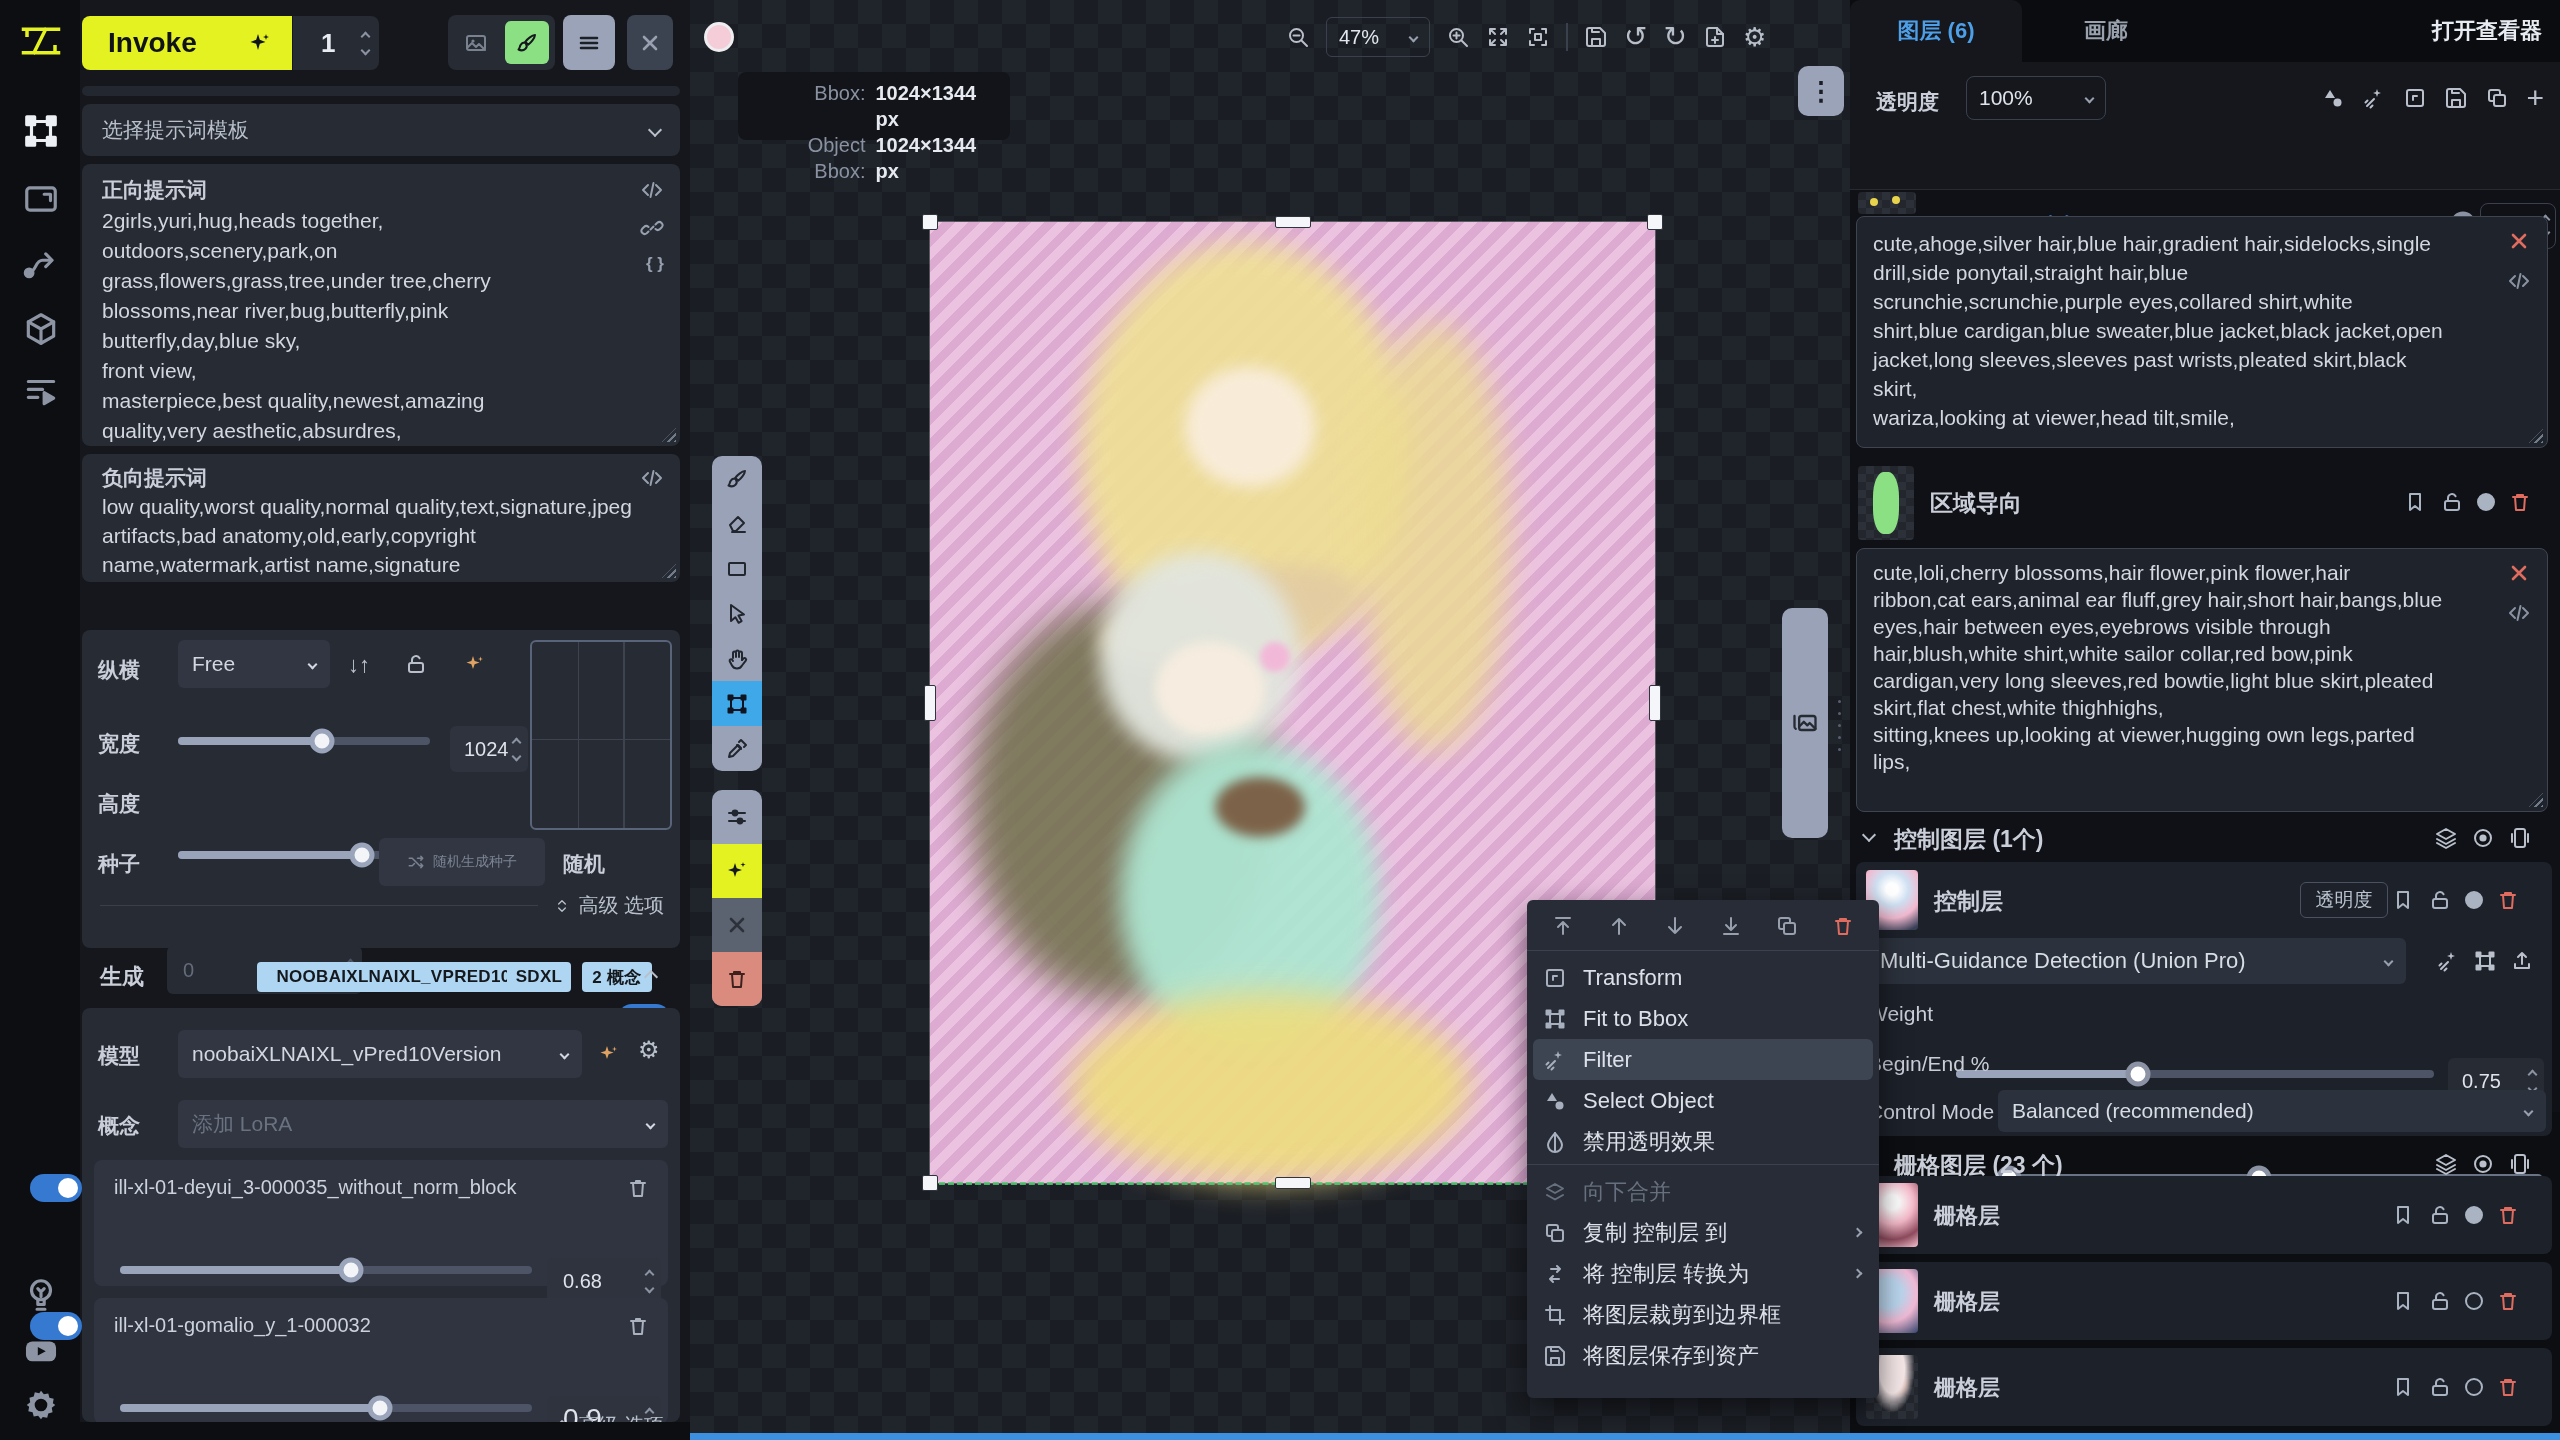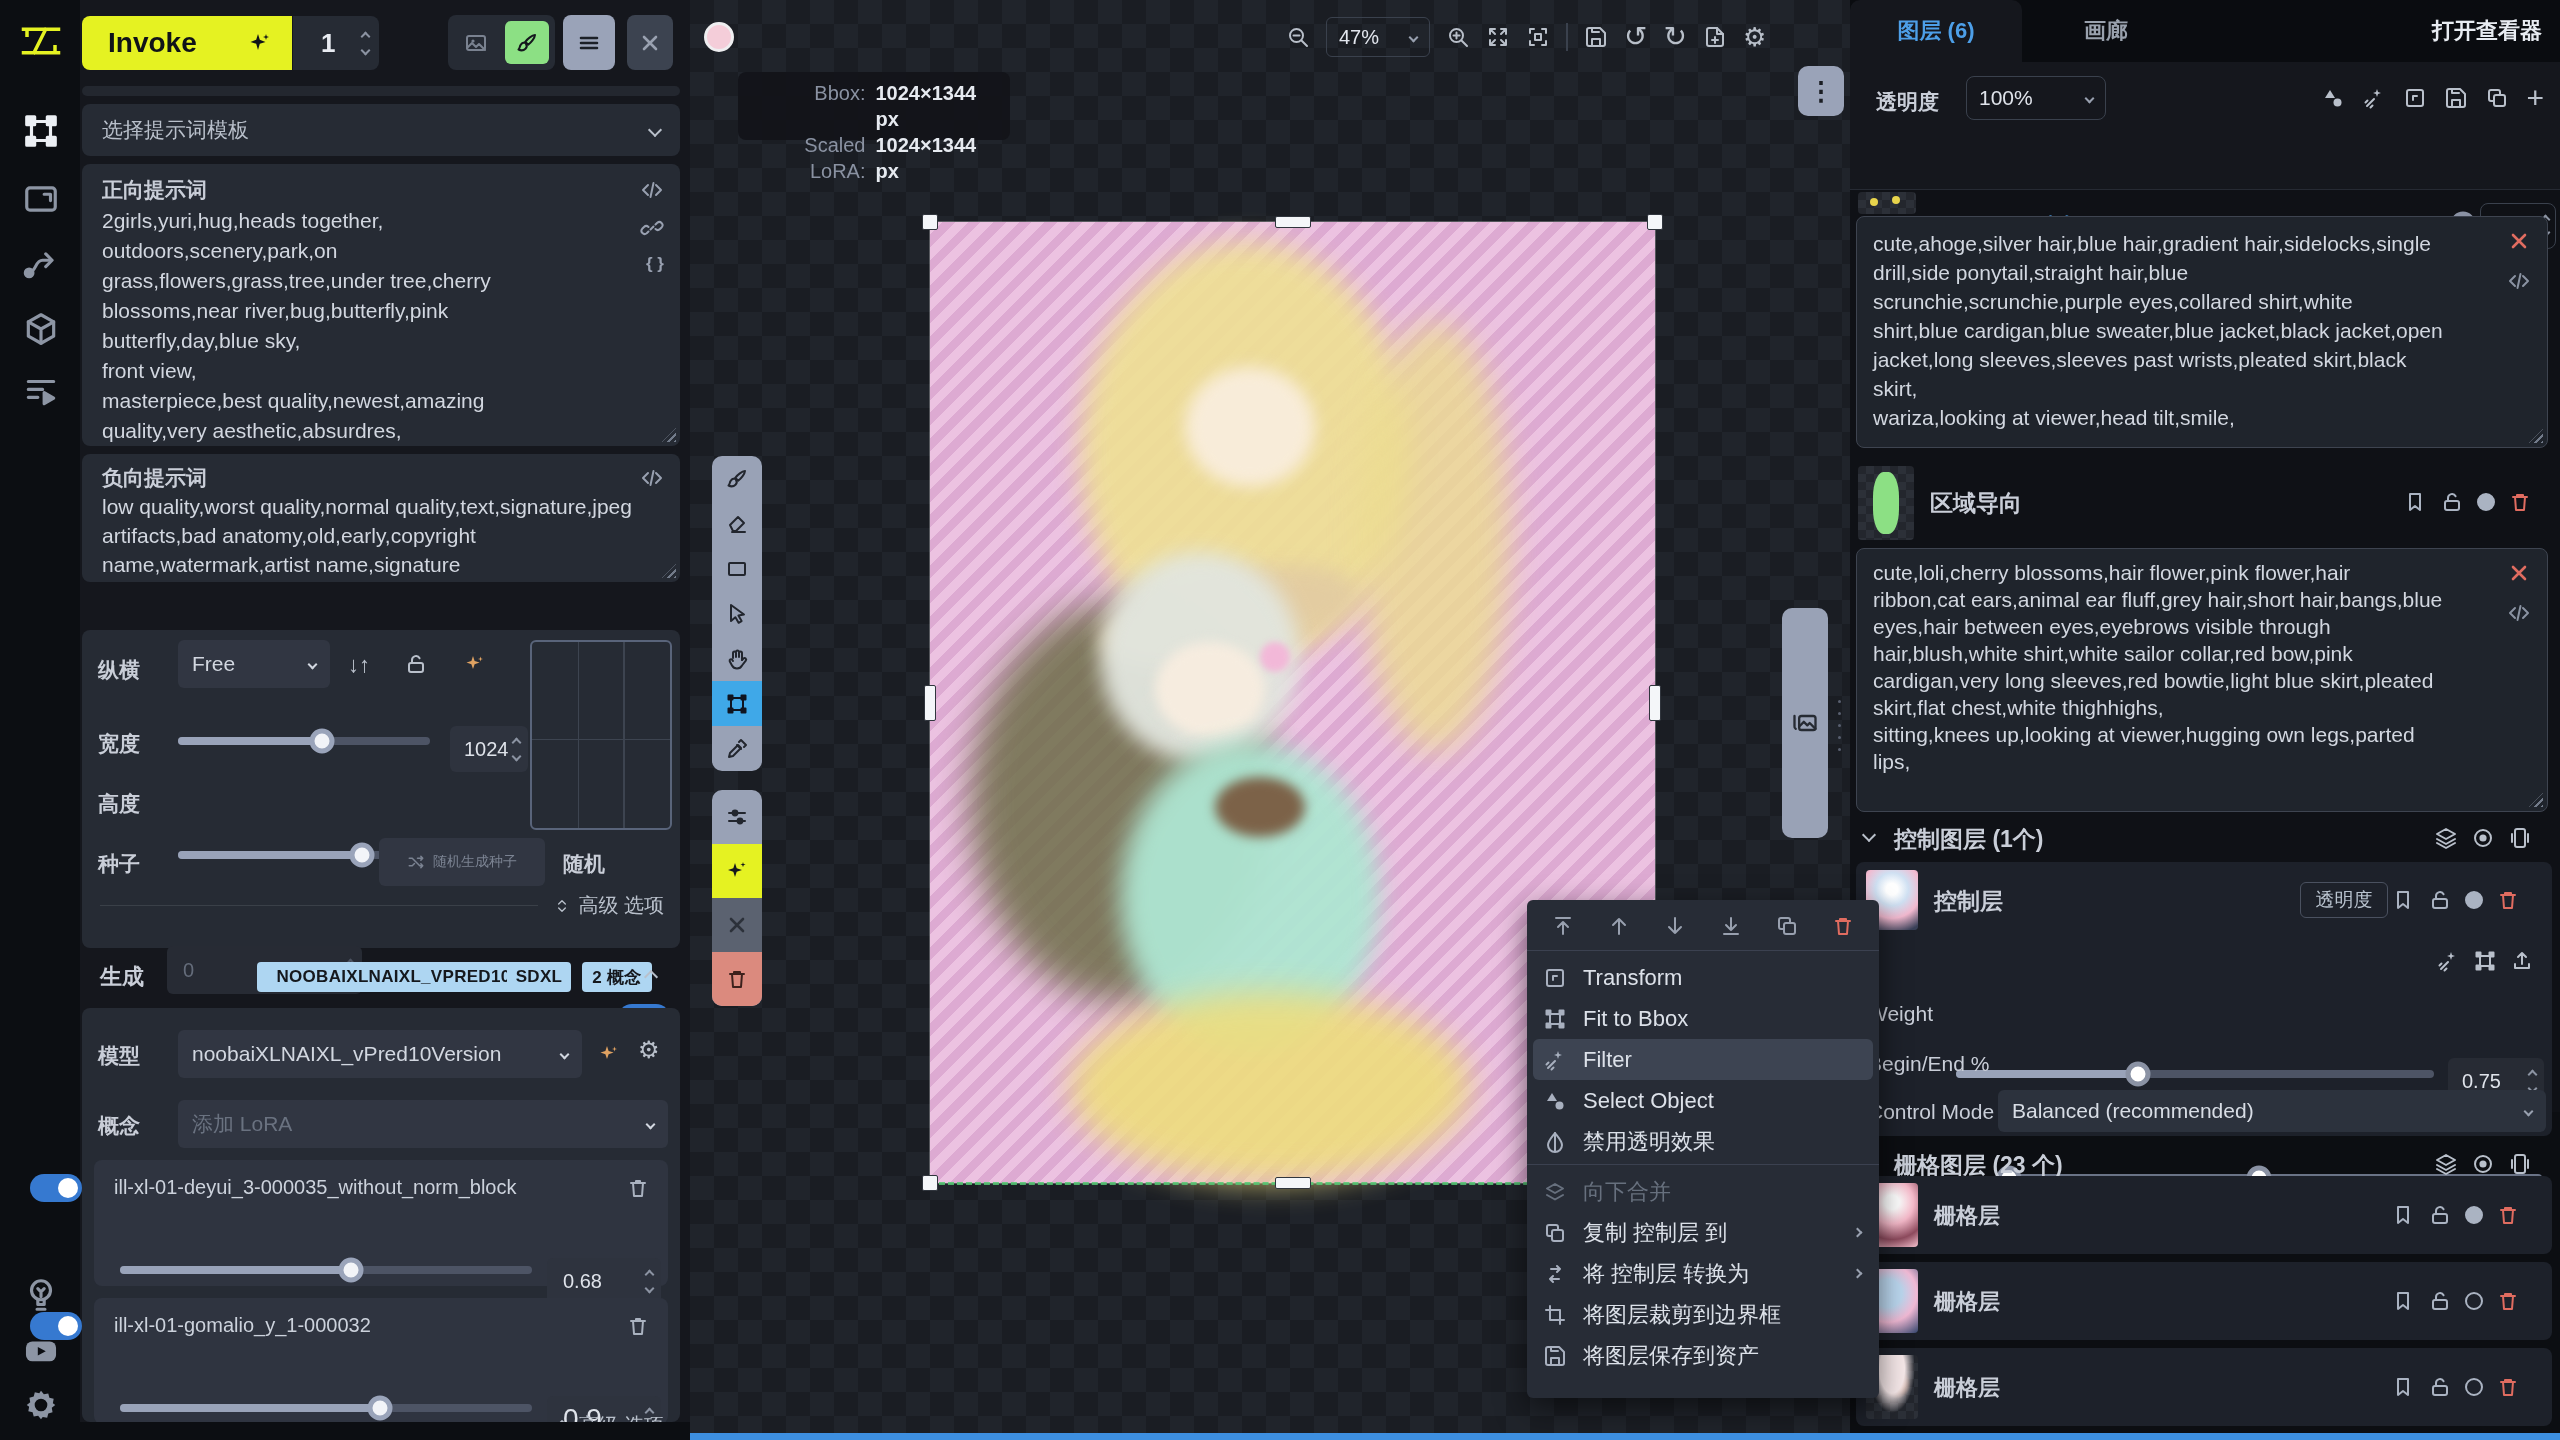--- a/index.html
+++ b/index.html
@@ -485,21 +485,21 @@
         </span>
       <span style="font-size:26px">⚙</span>
     </div>
 
     <div class="bbox-info">
       <div class="row">
           <span class="lbl">Bbox:</span>
           <span class="val">1024×1344 px</span>
         </div>
       <div class="row">
-          <span class="lbl">Scaled LoRA:</span>
+          <span class="lbl">Object Bbox:</span>
           <span class="val">1024×1344 px</span>
         </div>
     </div>
 
     <div class="kebab">⋮</div>
 
     <div class="artboard">
       <div class="blob" style="left:150px;top:20px;width:330px;height:420px;background:#efe193;filter:blur(14px);opacity:.9"></div>
       <div class="blob" style="left:430px;top:100px;width:150px;height:430px;background:#ecdc90;filter:blur(16px);opacity:.8"></div>
       <div class="blob" style="left:255px;top:145px;width:130px;height:120px;background:#f8ecd9;filter:blur(8px)"></div>
@@ -822,20 +822,24 @@
               <path d="M8 11V8a4 4 0 0 1 7.6-1.7"></path>
             </svg>
           </span>
         <span class="circle-dot filled"></span>
         <span class="ic trash">
             <svg viewBox="0 0 24 24">
               <path d="M5 7h14M9 7V5h6v2M7 7l1 13h8l1-13"></path>
             </svg>
           </span>
       </div>
+      <div class="ddark abs" style="left:10px;top:76px;width:540px;height:46px">
+        <span>Multi-Guidance Detection (Union Pro)</span>
+          <i class="chev sm" style="color:#98a0af"></i>
+      </div>
       <div class="icon-cluster" style="right:18px;top:87px;color:#b9c0cb">
         <span class="ic">
             <svg viewBox="0 0 24 24">
               <path d="M15 3l1 3 3 1-3 1-1 3-1-3-3-1 3-1z" fill="currentColor" stroke="none"></path>
               <path d="M5 20l7-7M3.5 16.5l2-2M8.5 21.5l2-2"></path>
             </svg>
           </span>
         <span class="ic">
             <svg viewBox="0 0 24 24">
               <rect x="7" y="7" width="10" height="10"></rect>

